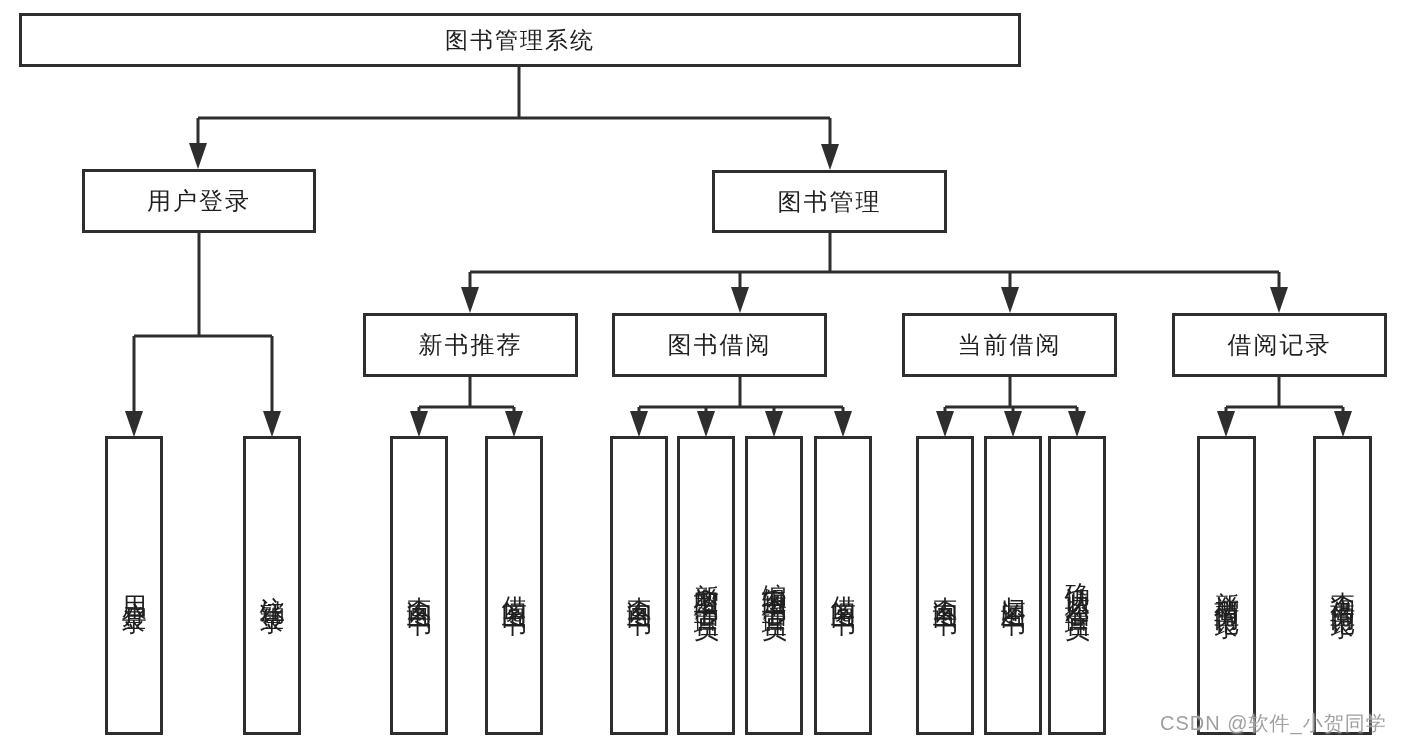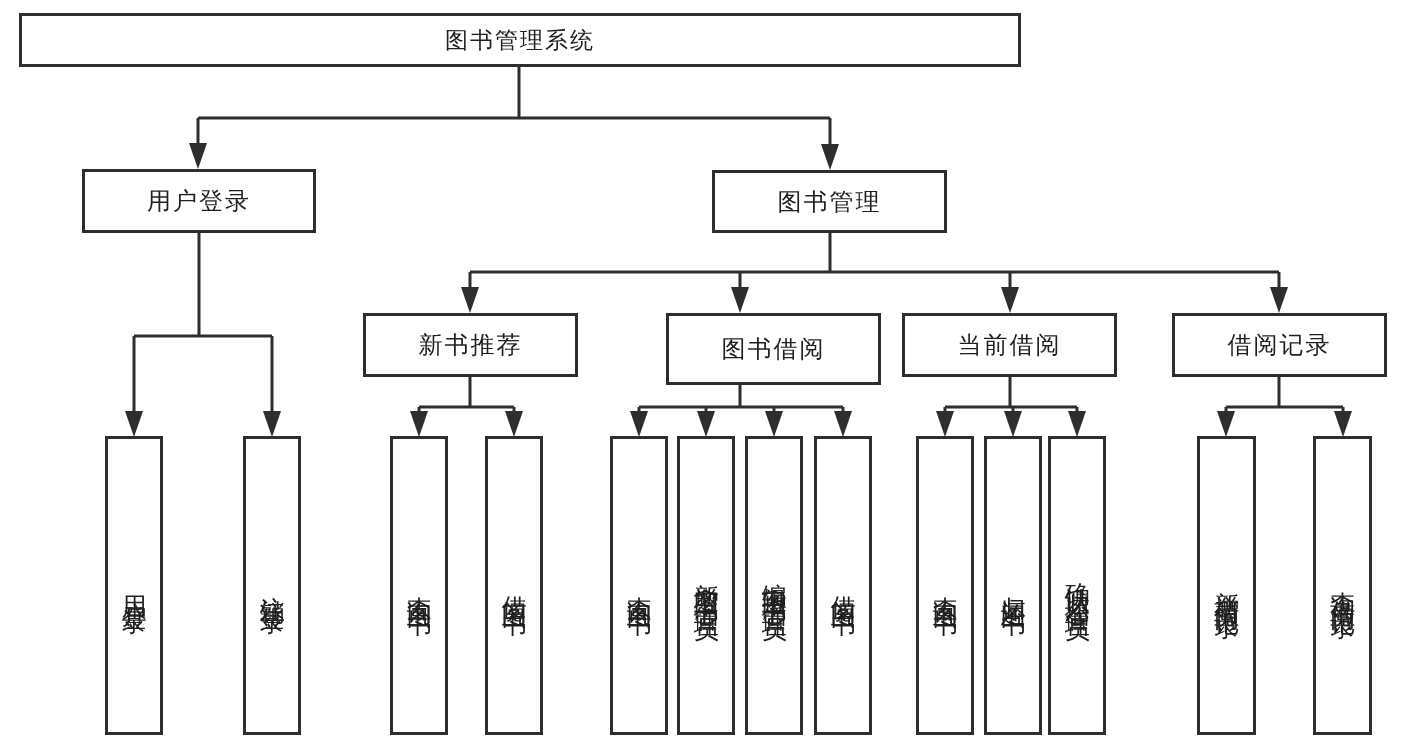--- a/index.html
+++ b/index.html
@@ -133,21 +133,21 @@
   <div class="node" style="left:82px;top:169px;width:234px;height:64px">
     <span class="hlabel">用户登录</span>
   </div>
   <div class="node" style="left:712px;top:170px;width:235px;height:63px">
     <span class="hlabel">图书管理</span>
   </div>
 
   <div class="node" style="left:363px;top:313px;width:215px;height:64px">
     <span class="hlabel">新书推荐</span>
   </div>
-  <div class="node" style="left:666px;top:313px;width:215px;height:72px">
+  <div class="node" style="left:612px;top:313px;width:215px;height:64px">
     <span class="hlabel">图书借阅</span>
   </div>
   <div class="node" style="left:1172px;top:313px;width:215px;height:64px">
     <span class="hlabel">借阅记录</span>
   </div>
   <div class="node" style="left:902px;top:313px;width:215px;height:64px">
     <span class="hlabel">当前借阅</span>
   </div>
 
   <div class="node" style="left:105px;top:436px;width:58px;height:299px">
@@ -187,14 +187,15 @@
     <span class="vlabel">确认归还（管理员）</span>
   </div>
 
   <div class="node" style="left:1197px;top:436px;width:59px;height:299px">
     <span class="vlabel">新增借阅记录</span>
   </div>
   <div class="node" style="left:1313px;top:436px;width:59px;height:299px">
     <span class="vlabel">查询借阅记录</span>
   </div>
 
+  <div class="watermark">CSDN @软件_小贺同学</div>
 
 </div>
 
 </body></html>

